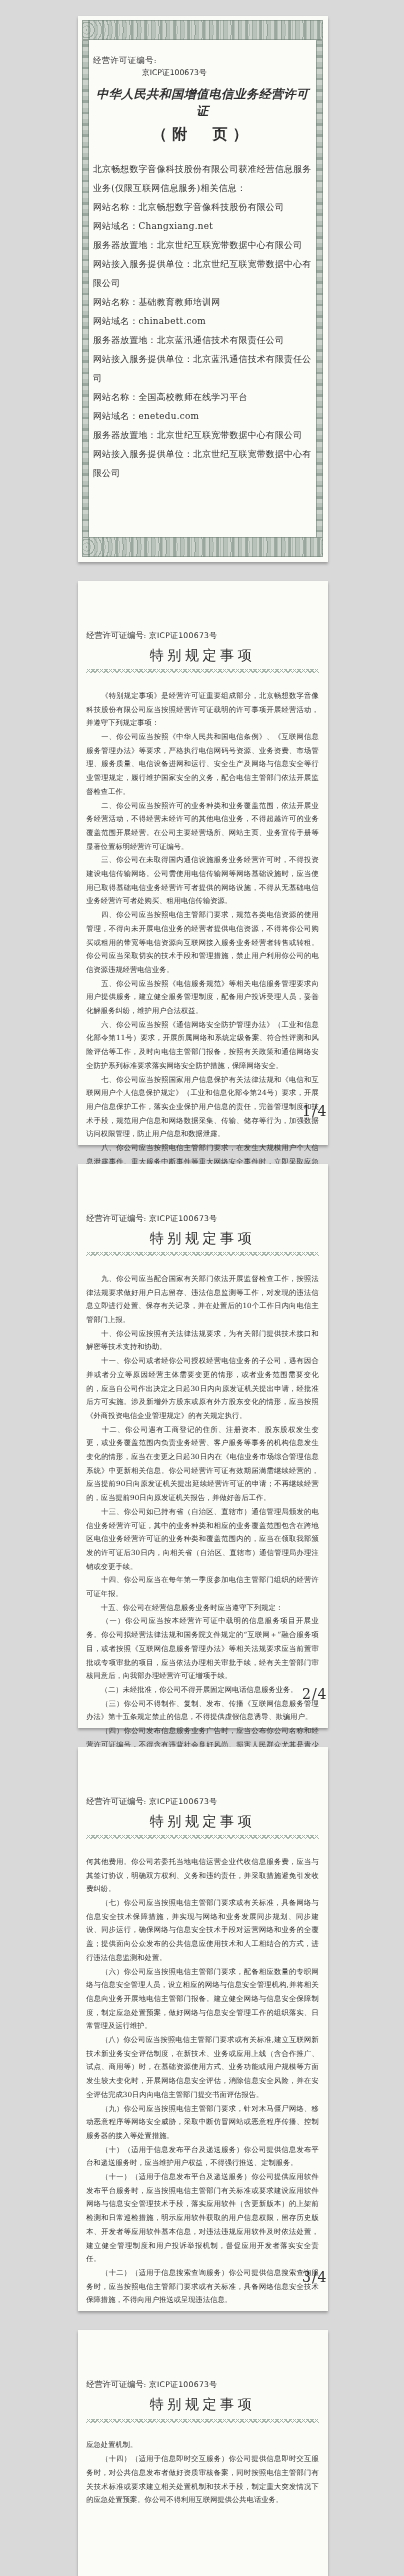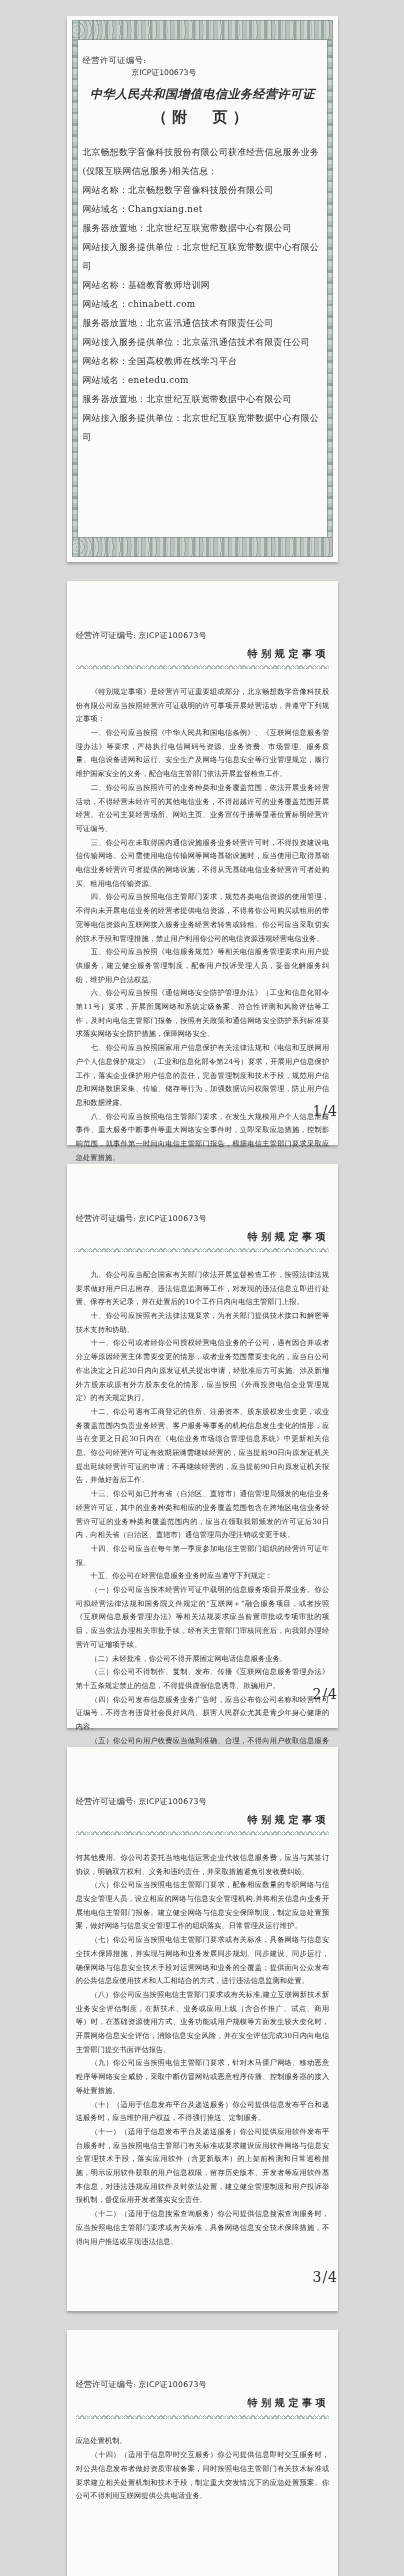--- a/index.html
+++ b/index.html
@@ -7,21 +7,21 @@
     --band-light:#ccd3cc; --band-dark:#9aa79e; --divider:#8e9f94;
   }
   *{box-sizing:border-box;margin:0;padding:0;}
   html,body{width:405px;height:2873px;overflow:hidden;}
   body{
     background:var(--canvas,#d9d9d9);
     font-family:"DejaVu Serif","Liberation Serif",serif;
     color:var(--ink,#2f2f2f);
   }
   .page{
-    position:relative;width:271px;margin:12px auto;
+    position:relative;width:250px;margin:12px auto;
     background:var(--paper,#fbfbf8);
     box-shadow:0 1.5px 2.6px rgba(0,0,0,.28),0 0 0.5px rgba(0,0,0,.25);
   }
   
   .page-license{height:546px;margin-top:15.5px;}
   .band{position:absolute;border:0.5px solid rgba(110,125,115,.55);
     background:
       repeating-radial-gradient(circle at 3.6px 50%, rgba(90,110,98,.38) 0 1px, rgba(90,110,98,0) 1px 3.6px, rgba(90,110,98,.22) 3.6px 4.6px, rgba(90,110,98,0) 4.6px 7.2px),
       repeating-linear-gradient(90deg, var(--band-light,#ccd3cc) 0 4.6px, var(--band-dark,#9aa79e) 4.6px 6.7px, var(--band-light,#ccd3cc) 6.7px 11.3px, #b9c2ba 11.3px 14.4px);
   }
@@ -37,21 +37,21 @@
   .p1-title{margin-top:7.7px;text-align:center;font-size:12px;font-weight:700;letter-spacing:0.5px;font-style:italic;}
   .p1-subtitle{margin-top:5.7px;text-align:center;font-size:15px;font-weight:700;letter-spacing:5.2px;}
   .p1-lines{margin-top:15.5px;}
   .p1-lines p{font-size:8.8px;line-height:19px;letter-spacing:0.3px;}
   
   .page-annex{height:564px;margin-top:19px;}
   .page-annex.last{height:541px;margin-top:19.6px;}
   .annex-inner{padding:49px 8.8px 0 8.8px;}
   .annex-licline{font-size:8.2px;}
   .annex-licline .no{font-size:7.7px;font-family:"DejaVu Sans","Liberation Sans",sans-serif;letter-spacing:0.3px;}
-  .annex-title{margin-top:6.2px;text-align:right;font-size:10px;font-weight:700;letter-spacing:3.6px;}
+  .annex-title{margin-top:6.2px;text-align:center;font-size:14px;font-weight:400;letter-spacing:3.6px;}
   .wavy{margin-top:4.6px;height:4.1px;opacity:.75;
     background:
       repeating-linear-gradient(45deg, var(--divider,#8e9f94) 0 1px, transparent 1px 3.1px),
       repeating-linear-gradient(-45deg, var(--divider,#8e9f94) 0 1px, transparent 1px 3.1px);}
   .paras{margin-top:15.5px;}
   .paras p{font-size:7.2px;line-height:13.7px;text-align:justify;letter-spacing:0.1px;}
   .page-no{position:absolute;top:522px;left:0;right:0;text-align:right;font-size:14px;letter-spacing:1px;}
 </style>
 </head>
 <body>
@@ -140,22 +140,22 @@
   <div class="annex-inner">
     <div class="annex-licline">
       <span>经营许可证编号:</span>
       <span class="no">京ICP证100673号</span>
     </div>
     <div class="annex-title">特别规定事项</div>
     <div class="wavy"></div>
     <div class="paras">
 
     <p>何其他费用。你公司若委托当地电信运营企业代收信息服务费，应当与其签订协议，明确双方权利、义务和违约责任，并采取措施避免引发收费纠纷。</p>
+        <p>　　（七）你公司应当按照电信主管部门要求或有关标准，具备网络与信息安全技术保障措施，并实现与网络和业务发展同步规划、同步建设、同步运行，确保网络与信息安全技术手段对运营网络和业务的全覆盖；提供面向公众发布的公共信息应使用技术和人工相结合的方式，进行违法信息监测和处置。</p>
         <p>　　（六）你公司应当按照电信主管部门要求，配备相应数量的专职网络与信息安全管理人员，设立相应的网络与信息安全管理机构,并将相关信息向业务开展地电信主管部门报备。建立健全网络与信息安全保障制度，制定应急处置预案，做好网络与信息安全管理工作的组织落实、日常管理及运行维护。</p>
-        <p>　　（七）你公司应当按照电信主管部门要求或有关标准，具备网络与信息安全技术保障措施，并实现与网络和业务发展同步规划、同步建设、同步运行，确保网络与信息安全技术手段对运营网络和业务的全覆盖；提供面向公众发布的公共信息应使用技术和人工相结合的方式，进行违法信息监测和处置。</p>
         <p>　　（八）你公司应当按照电信主管部门要求或有关标准,建立互联网新技术新业务安全评估制度，在新技术、业务或应用上线（含合作推广、试点、商用等）时，在基础资源使用方式、业务功能或用户规模等方面发生较大变化时，开展网络信息安全评估，消除信息安全风险，并在安全评估完成30日内向电信主管部门提交书面评估报告。</p>
         <p>　　（九）你公司应当按照电信主管部门要求，针对木马僵尸网络、移动恶意程序等网络安全威胁，采取中断仿冒网站或恶意程序传播、控制服务器的接入等处置措施。</p>
         <p>　　（十）（适用于信息发布平台及递送服务）你公司提供信息发布平台和递送服务时，应当维护用户权益，不得强行推送、定制服务。</p>
         <p>　　（十一）（适用于信息发布平台及递送服务）你公司提供应用软件发布平台服务时，应当按照电信主管部门有关标准或要求建设应用软件网络与信息安全管理技术手段，落实应用软件（含更新版本）的上架前检测和日常巡检措施，明示应用软件获取的用户信息权限，留存历史版本、开发者等应用软件基本信息，对违法违规应用软件及时依法处置，建立健全管理制度和用户投诉举报机制，督促应用开发者落实安全责任。</p>
         <p>　　（十二）（适用于信息搜索查询服务）你公司提供信息搜索查询服务时，应当按照电信主管部门要求或有关标准，具备网络信息安全技术保障措施，不得向用户推送或呈现违法信息。</p>
       </div>
   </div>
   <div class="page-no">3/4</div>
 </div>
 

